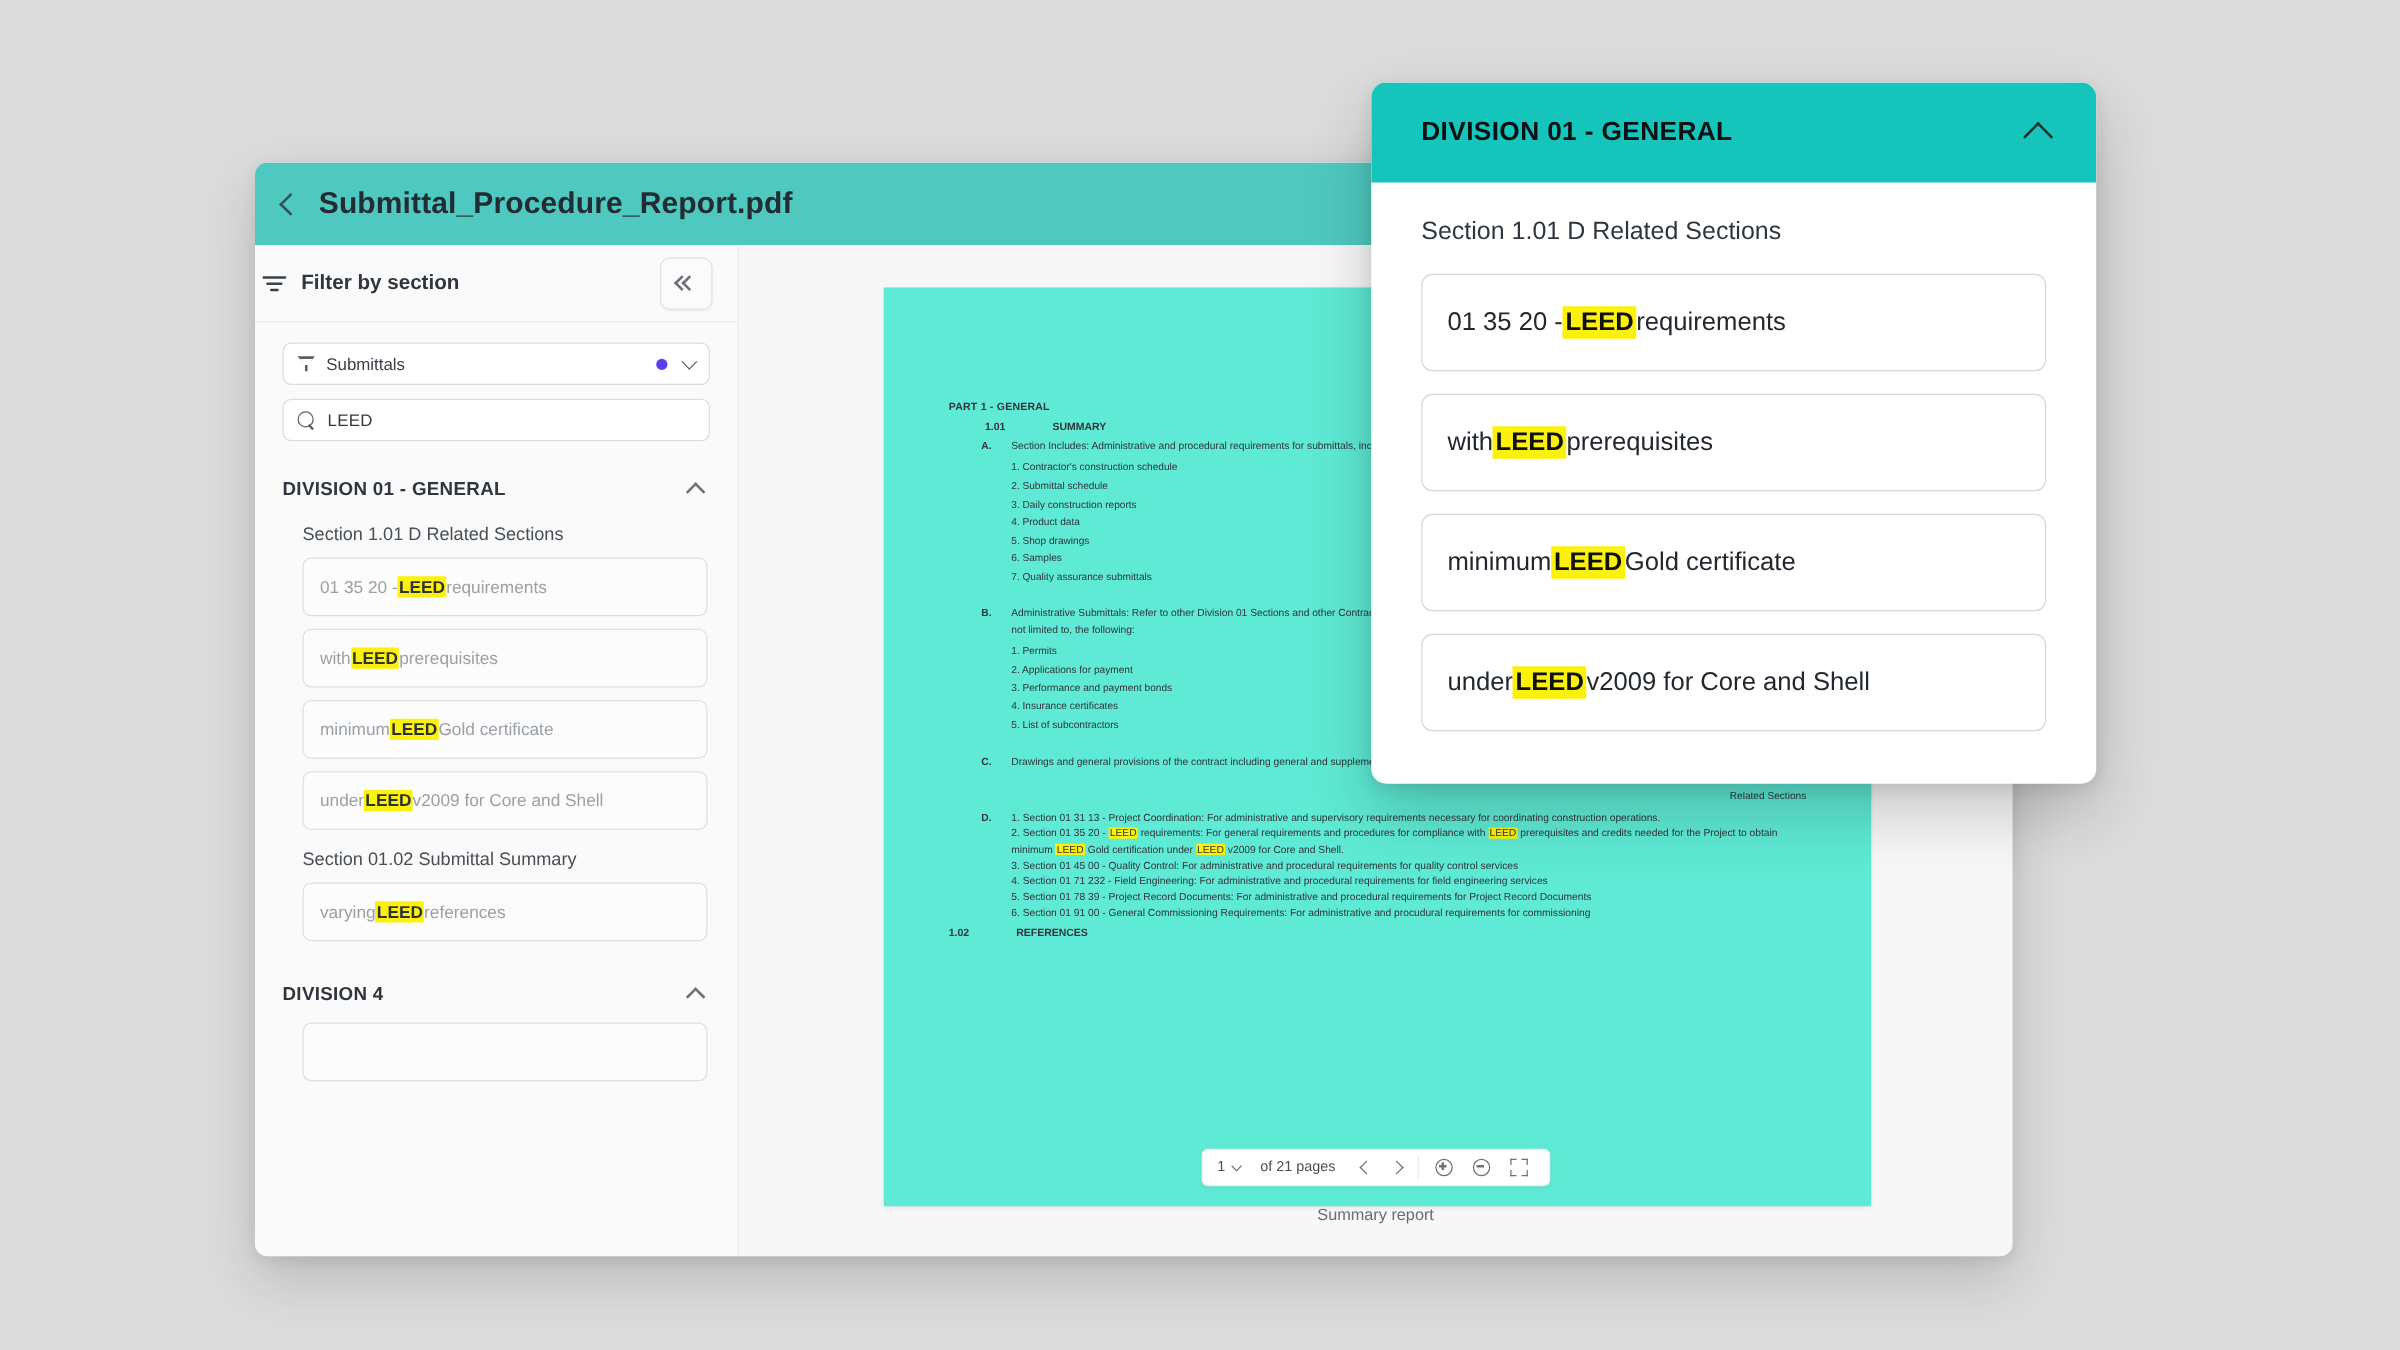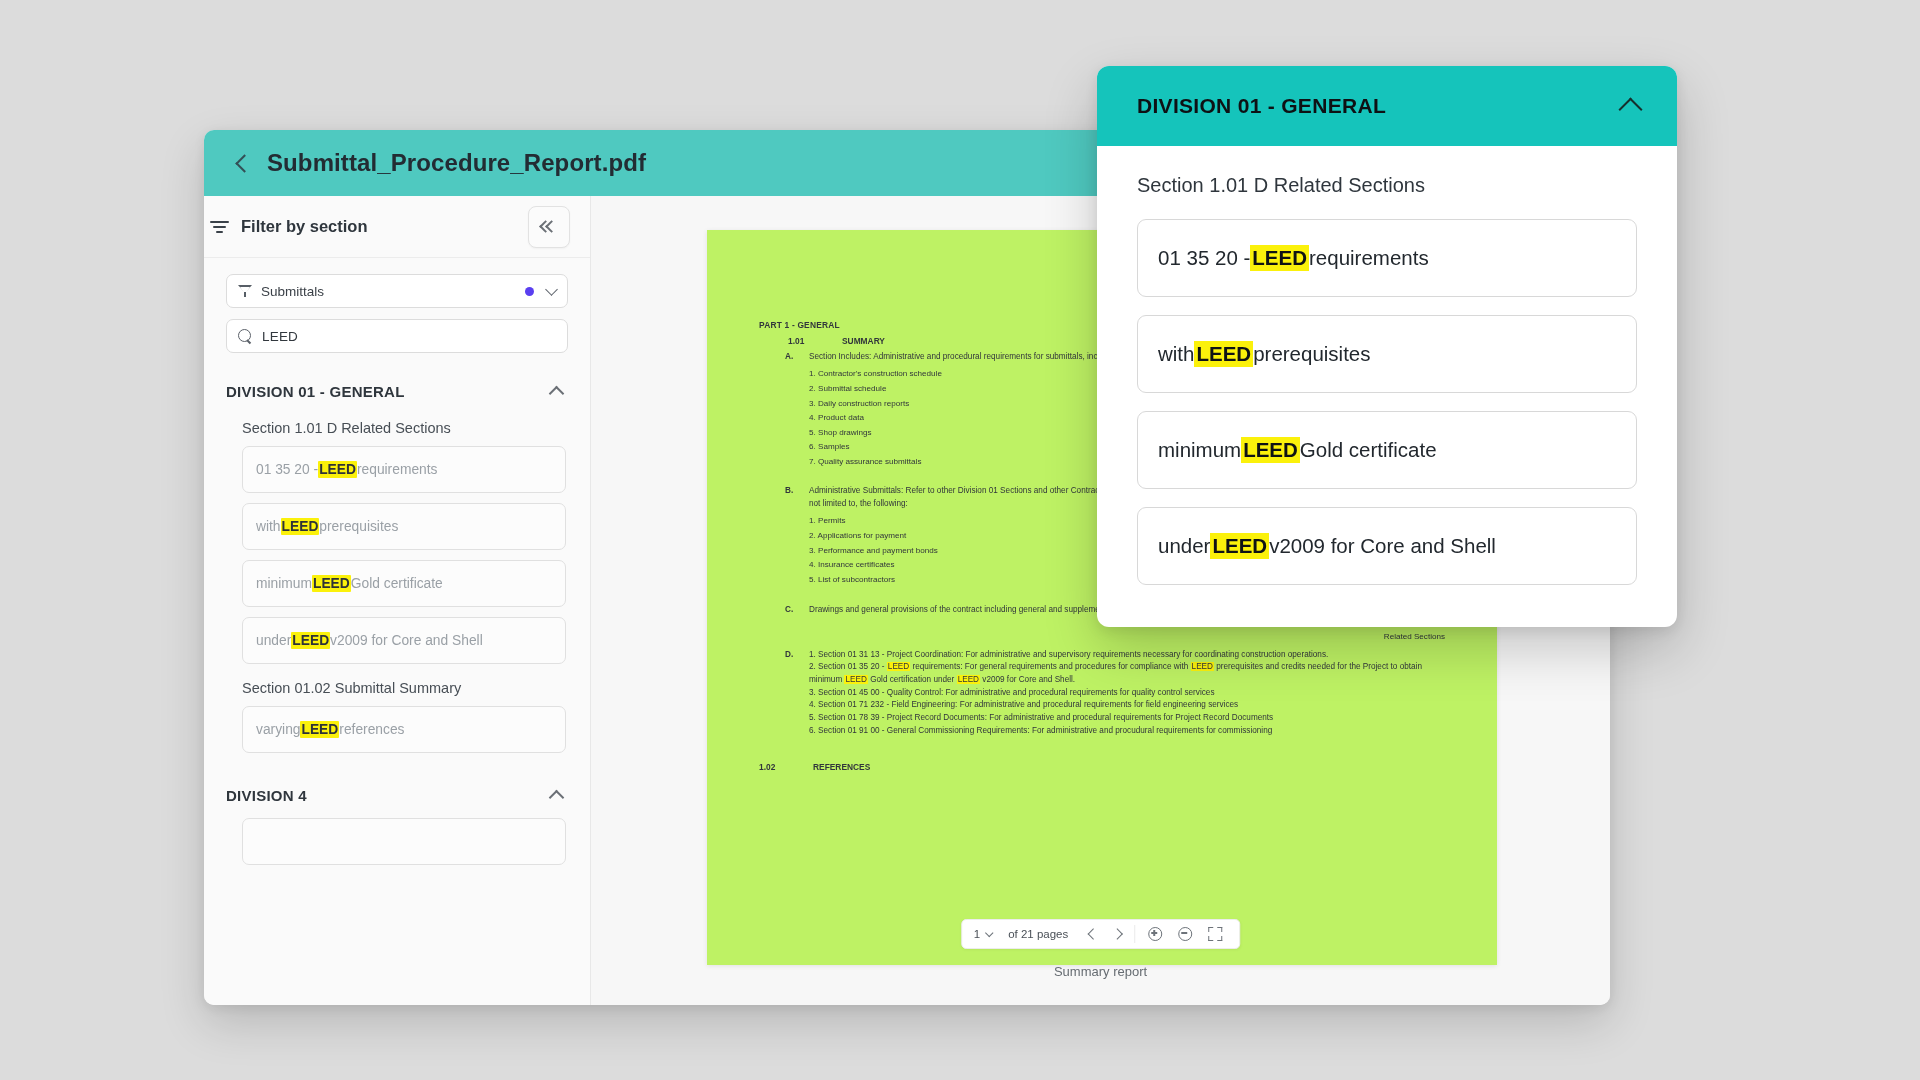--- a/index.html
+++ b/index.html
@@ -19,21 +19,21 @@
     width: 1406px; height: 875px;
     background: #f7f7f7;
     border-radius: 10px;
     box-shadow: 0 18px 46px rgba(0,0,0,0.16), 0 3px 12px rgba(0,0,0,0.08);
     overflow: hidden;
   }
   .app-header {
     height: 66px;
     background: #4fc9c0;
     display: flex; align-items: center;
-    padding-left: 34px;
+    padding-left: 22px;
     gap: 16px;
   }
   .back-chevron {
     width: 13px; height: 13px;
     border-left: 2.4px solid #2f3b44;
     border-bottom: 2.4px solid #2f3b44;
     transform: rotate(45deg);
     margin-top: 1px;
     opacity: .85;
   }
@@ -166,40 +166,40 @@
   }
 
   
   .viewer {
     flex: 1; background: #f7f7f7; position: relative;
     display: flex; flex-direction: column; align-items: center;
   }
   .page {
     position: absolute; left: 116px; top: 34px;
     width: 790px; height: 735px;
-    background: #bef264;
+    background: #5eead4;
     box-shadow: 0 1px 5px rgba(0,0,0,.09);
     padding: 46px 52px 0 52px;
     overflow: hidden;
   }
   .doc { font-family: "Liberation Sans", sans-serif; color: #31363b; }
   .doc-hdr { text-align: right; font-size: 8.2px; font-weight: 700; letter-spacing:.3px; }
   .doc-hdr div { margin-bottom: 4px; }
   .blk { margin-top: 22px; }
   .doc-l1 { font-size: 8.4px; font-weight: 700; letter-spacing:.2px; margin-bottom: 6px;}
   .doc-row { display: flex; font-size: 8.4px; font-weight:700; margin-bottom: 5px; }
   .doc-row .num { width: 54px; flex: 0 0 54px; margin-left: 29px; }
   .doc-item { display: flex; font-size: 8.2px; margin-bottom: 3.5px; line-height: 1.55; }
   .doc-item .mk { width: 24px; flex: 0 0 24px; font-weight: 700; }
   .doc-item .bd { flex: 1; }
   .doc-sub { margin: 2px 0 0 50px; font-size: 8.1px; line-height: 1.75; }
   .doc-sub div { margin-bottom: .5px; }
   .doc-para { font-size: 8.1px; margin-left: 50px; line-height: 1.6; }
   .doc mark { background: #fbf10b; color: #31363b; padding: 0 1px; }
-  .doc-foot { display:flex; font-size: 8.4px; font-weight: 700; margin-top: 24px; }
+  .doc-foot { display:flex; font-size: 8.4px; font-weight: 700; margin-top: 3px; }
   .doc-foot .num { width: 54px; flex: 0 0 54px; }
 
   .viewer-toolbar {
     position: absolute; left: 50%; transform: translateX(-50%);
     bottom: 56px;
     height: 30px;
     background: #fff;
     border: 1px solid #ececec; border-radius: 5px;
     display: flex; align-items: center;
     box-shadow: 0 1px 3px rgba(0,0,0,.05);

